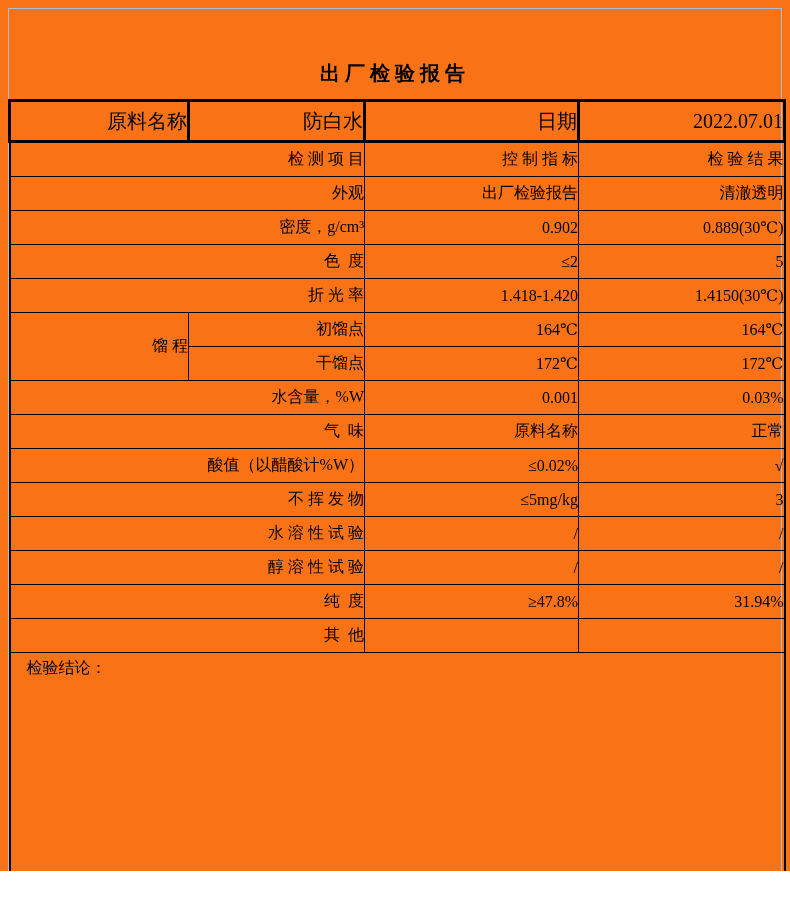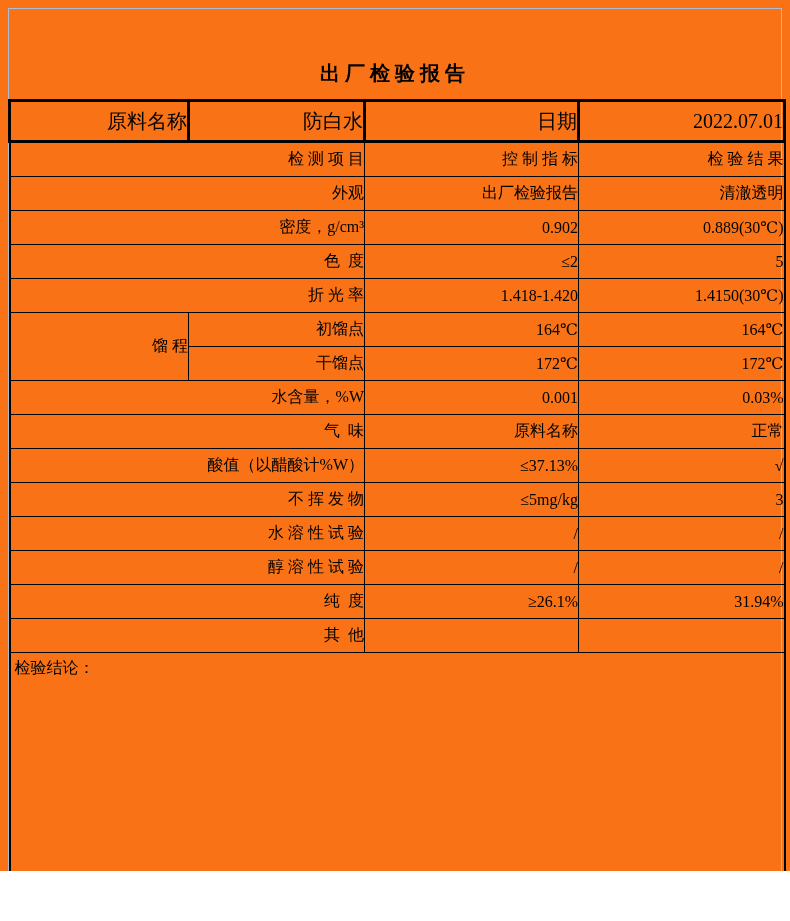--- a/index.html
+++ b/index.html
@@ -59,21 +59,21 @@
   tr.hdr td {
     border-width: 3px;
     font-size: 20px;
     height: 38px;
   }
   tr.body-row td { height: 33px; margin-left: 44px; }
   tr.conclusion-row td {
     height: 243px;
     text-align: left;
     vertical-align: top;
-    padding: 5px 4px;
+    padding: 5px 16px;
     font-size: 16px;
   }
   .footer-strip {
     position: absolute;
     left: 8px;
     top: 886px;
     width: 774px;
     height: 23px;
     font-size: 16px;
   }
@@ -149,41 +149,41 @@
       <td>0.001</td>
       <td>0.03%</td>
     </tr>
     <tr class="body-row">
       <td colspan="2">气  味</td>
       <td>原料名称</td>
       <td>正常</td>
     </tr>
     <tr class="body-row">
       <td colspan="2">酸值（以醋酸计%W）</td>
-      <td>≤37.13%</td>
+      <td>≤0.02%</td>
       <td>√</td>
     </tr>
     <tr class="body-row">
       <td colspan="2">不 挥 发 物</td>
       <td>≤5mg/kg</td>
       <td>3</td>
     </tr>
     <tr class="body-row">
       <td colspan="2">水 溶 性 试 验</td>
       <td>/</td>
       <td>/</td>
     </tr>
     <tr class="body-row">
       <td colspan="2">醇 溶 性 试 验</td>
       <td>/</td>
       <td>/</td>
     </tr>
     <tr class="body-row">
       <td colspan="2">纯  度</td>
-      <td>≥26.1%</td>
+      <td>≥47.8%</td>
       <td>31.94%</td>
     </tr>
     <tr class="body-row">
       <td colspan="2">其  他</td>
       <td></td>
       <td></td>
     </tr>
 
     <tr class="conclusion-row">
       <td colspan="4">检验结论：</td>

